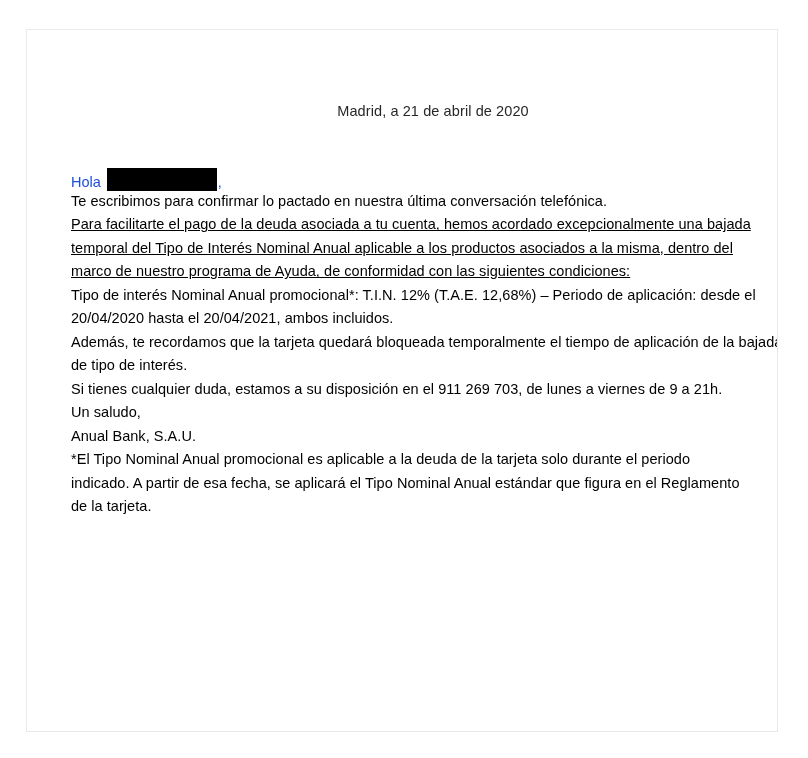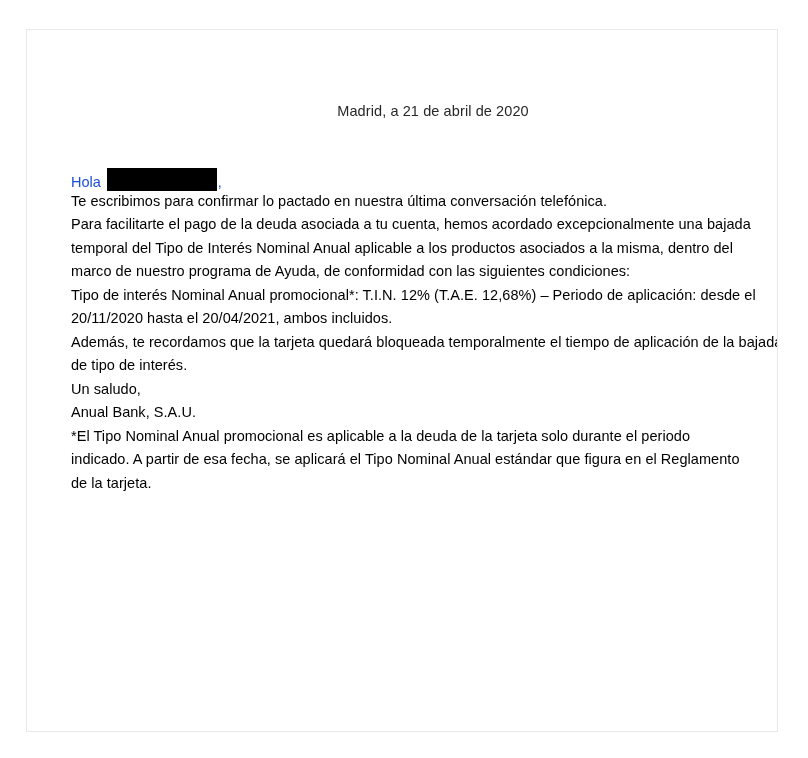--- a/index.html
+++ b/index.html
@@ -81,21 +81,21 @@
   .para-gap-3 { margin-top: 17px; }
   .para-gap-4 { margin-top: 17px; }
   .para-gap-5 { margin-top: 17px; }
   .closing { margin-top: 17px; }
   .signature { margin-top: 80px; }
   .footnote {
     margin-top: 56px;
     width: 680px;
   }
   .w-narrow-1 { width: 688px; }
-  .w-narrow-2 { width: 700px; }
+  .w-narrow-2 { width: 700px; text-decoration: underline; }
   .w-narrow-3 { width: 712px; }
 </style>
 </head>
 <body>
 
 <div class="page-canvas">
   <div class="letter-sheet">
     <div class="letter-body">
 
       <div class="date-line">Madrid, a 21 de abril de 2020</div>
@@ -103,24 +103,25 @@
       <div class="greeting-row">
         <span class="greeting-word">Hola</span>
         <span class="redaction-bar"></span>
         <span class="greeting-comma">,</span>
       </div>
 
       <p class="para para-gap-1">Te escribimos para confirmar lo pactado en nuestra última conversación telefónica.</p>
 
       <p class="para para-gap-2 w-narrow-2">Para facilitarte el pago de la deuda asociada a tu cuenta, hemos acordado excepcionalmente una bajada temporal del Tipo de Interés Nominal Anual aplicable a los productos asociados a la misma, dentro del marco de nuestro programa de Ayuda, de conformidad con las siguientes condiciones:</p>
 
-      <p class="para para-gap-3 w-narrow-1">Tipo de interés Nominal Anual promocional*: T.I.N. 12% (T.A.E. 12,68%) – Periodo de aplicación: desde el 20/11/2020 hasta el 20/04/2021, ambos incluidos.</p>
+      <p class="para para-gap-3 w-narrow-1">Tipo de interés Nominal Anual promocional*: T.I.N. 12% (T.A.E. 12,68%) – Periodo de aplicación: desde el 20/04/2020 hasta el 20/04/2021, ambos incluidos.</p>
 
       <p class="para para-gap-4 w-narrow-3">Además, te recordamos que la tarjeta quedará bloqueada temporalmente el tiempo de aplicación de la bajada de tipo de interés.</p>
 
+      <p class="para para-gap-5">Si tienes cualquier duda, estamos a su disposición en el 911 269 703, de lunes a viernes de 9 a 21h.</p>
 
       <p class="para closing">Un saludo,</p>
 
       <p class="para signature">Anual Bank, S.A.U.</p>
 
       <p class="para footnote">*El Tipo Nominal Anual promocional es aplicable a la deuda de la tarjeta solo durante el periodo indicado. A partir de esa fecha, se aplicará el Tipo Nominal Anual estándar que figura en el Reglamento de la tarjeta.</p>
 
     </div>
   </div>
 </div>

